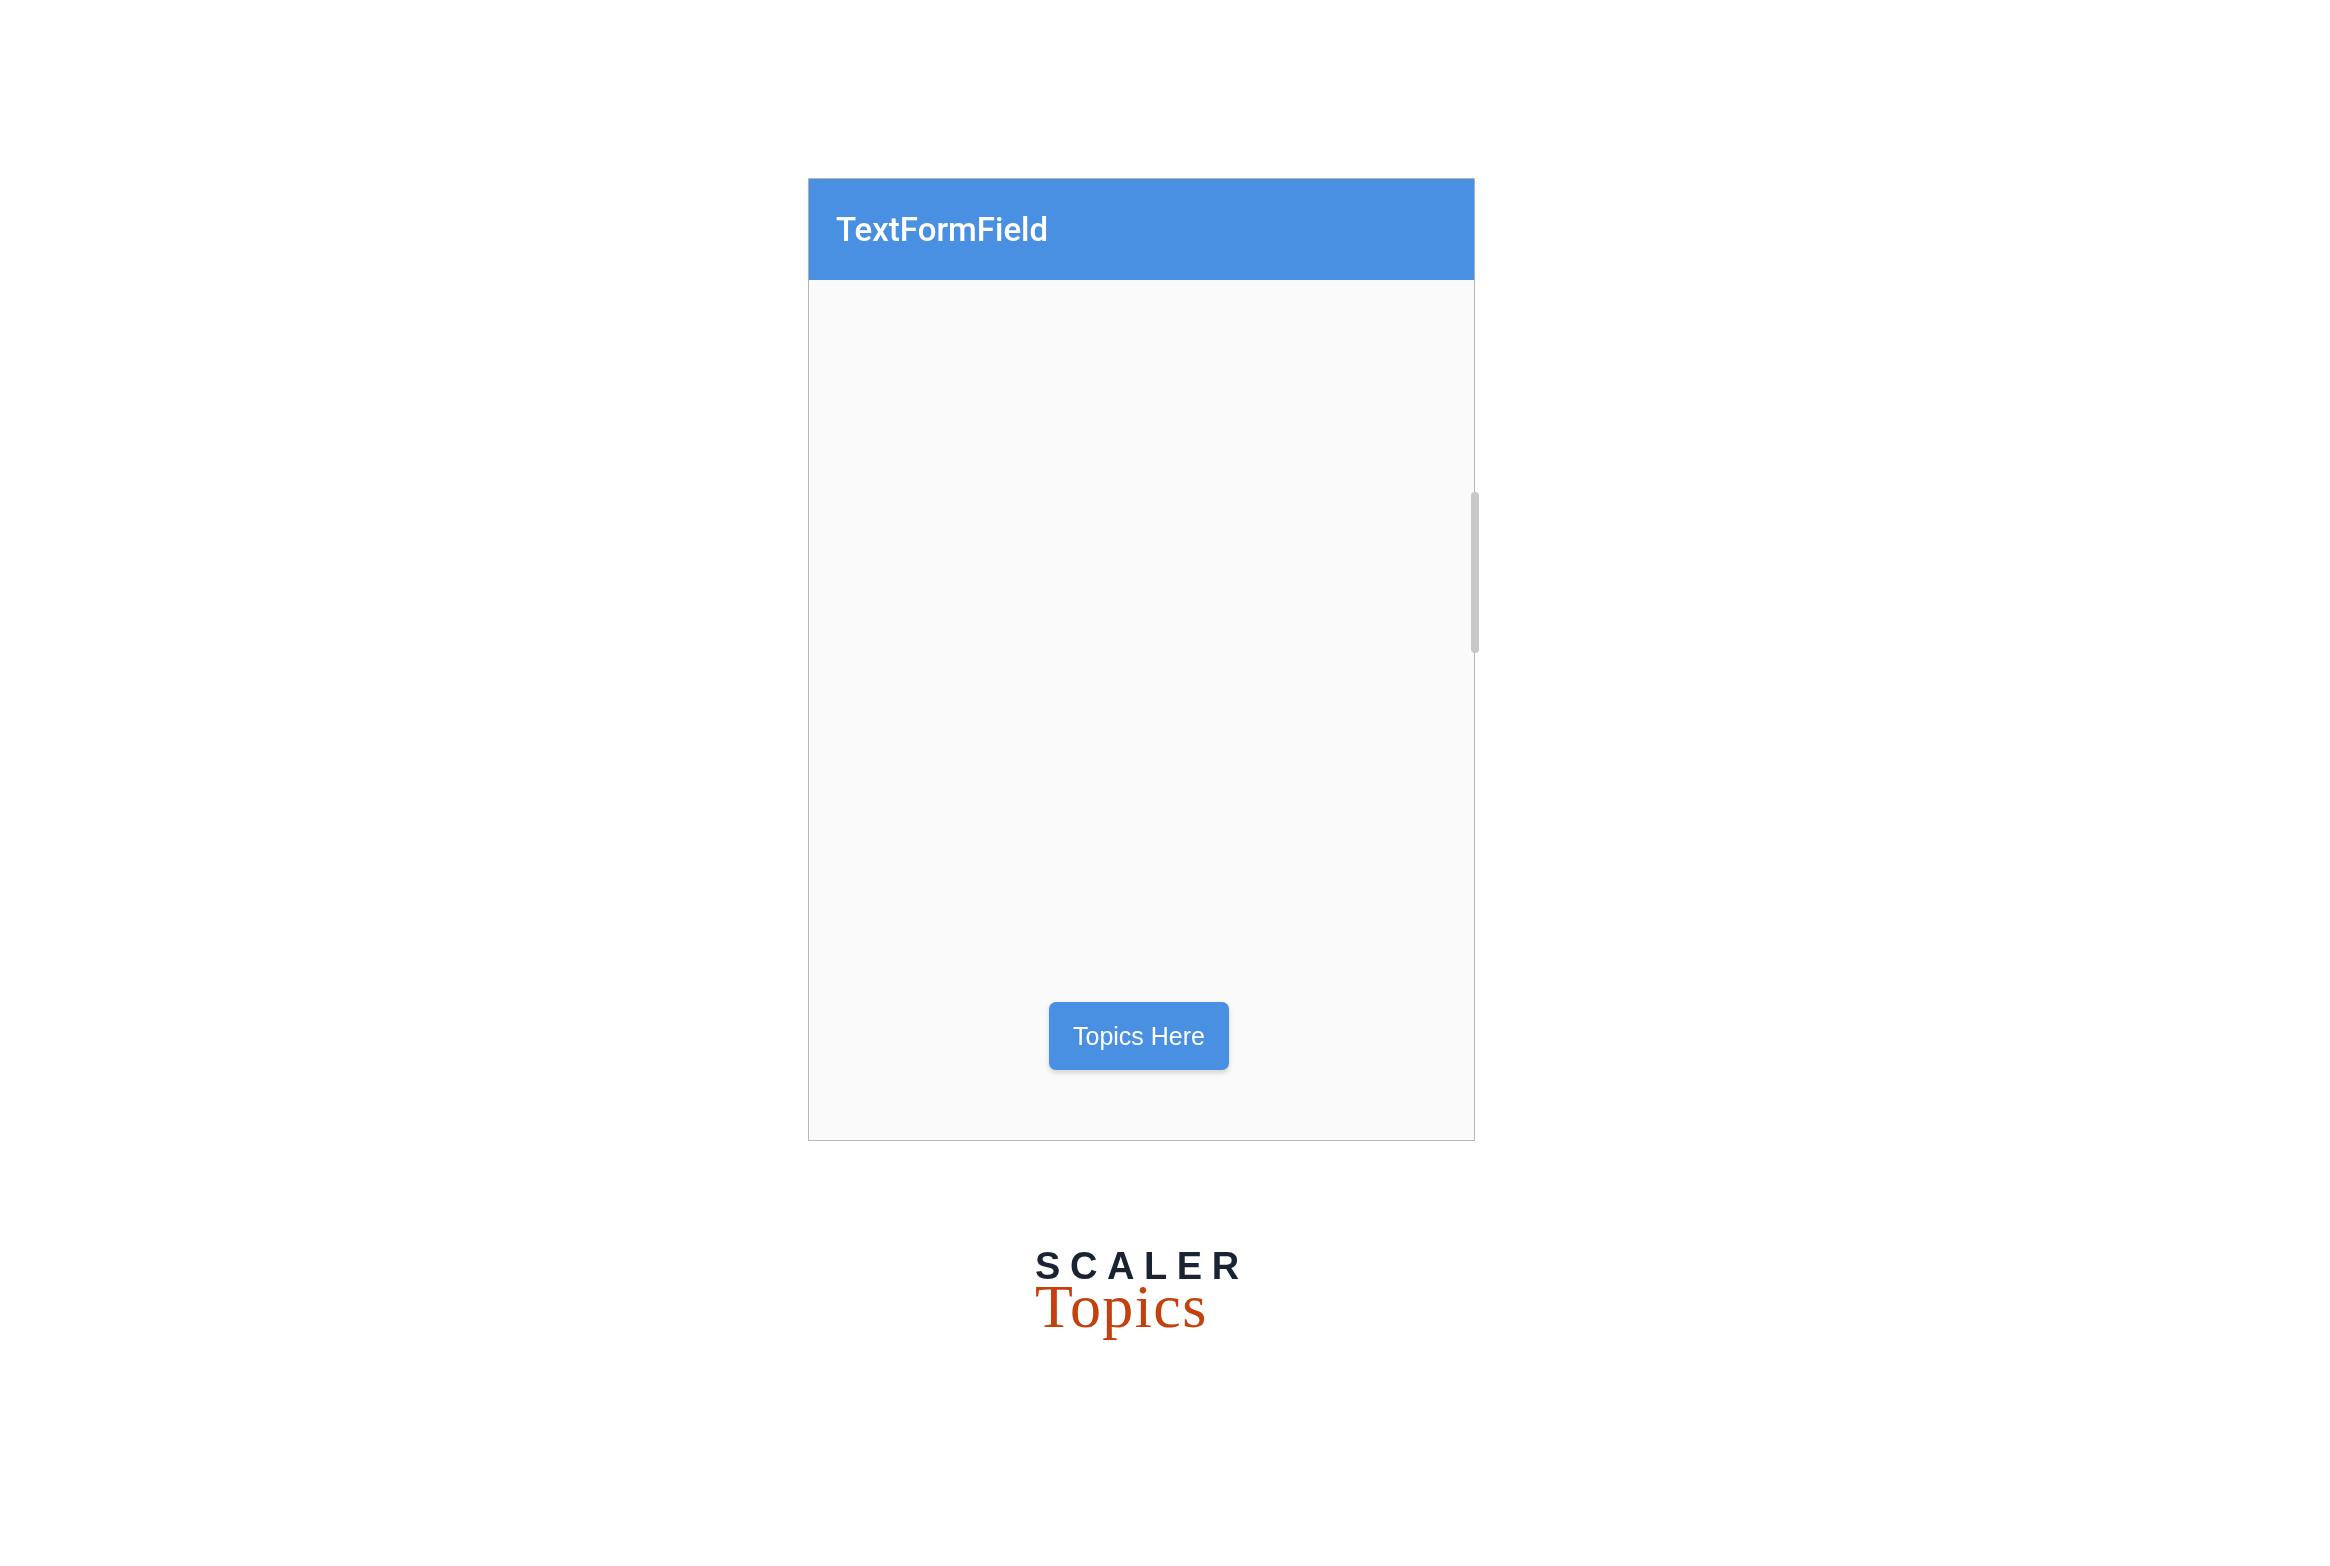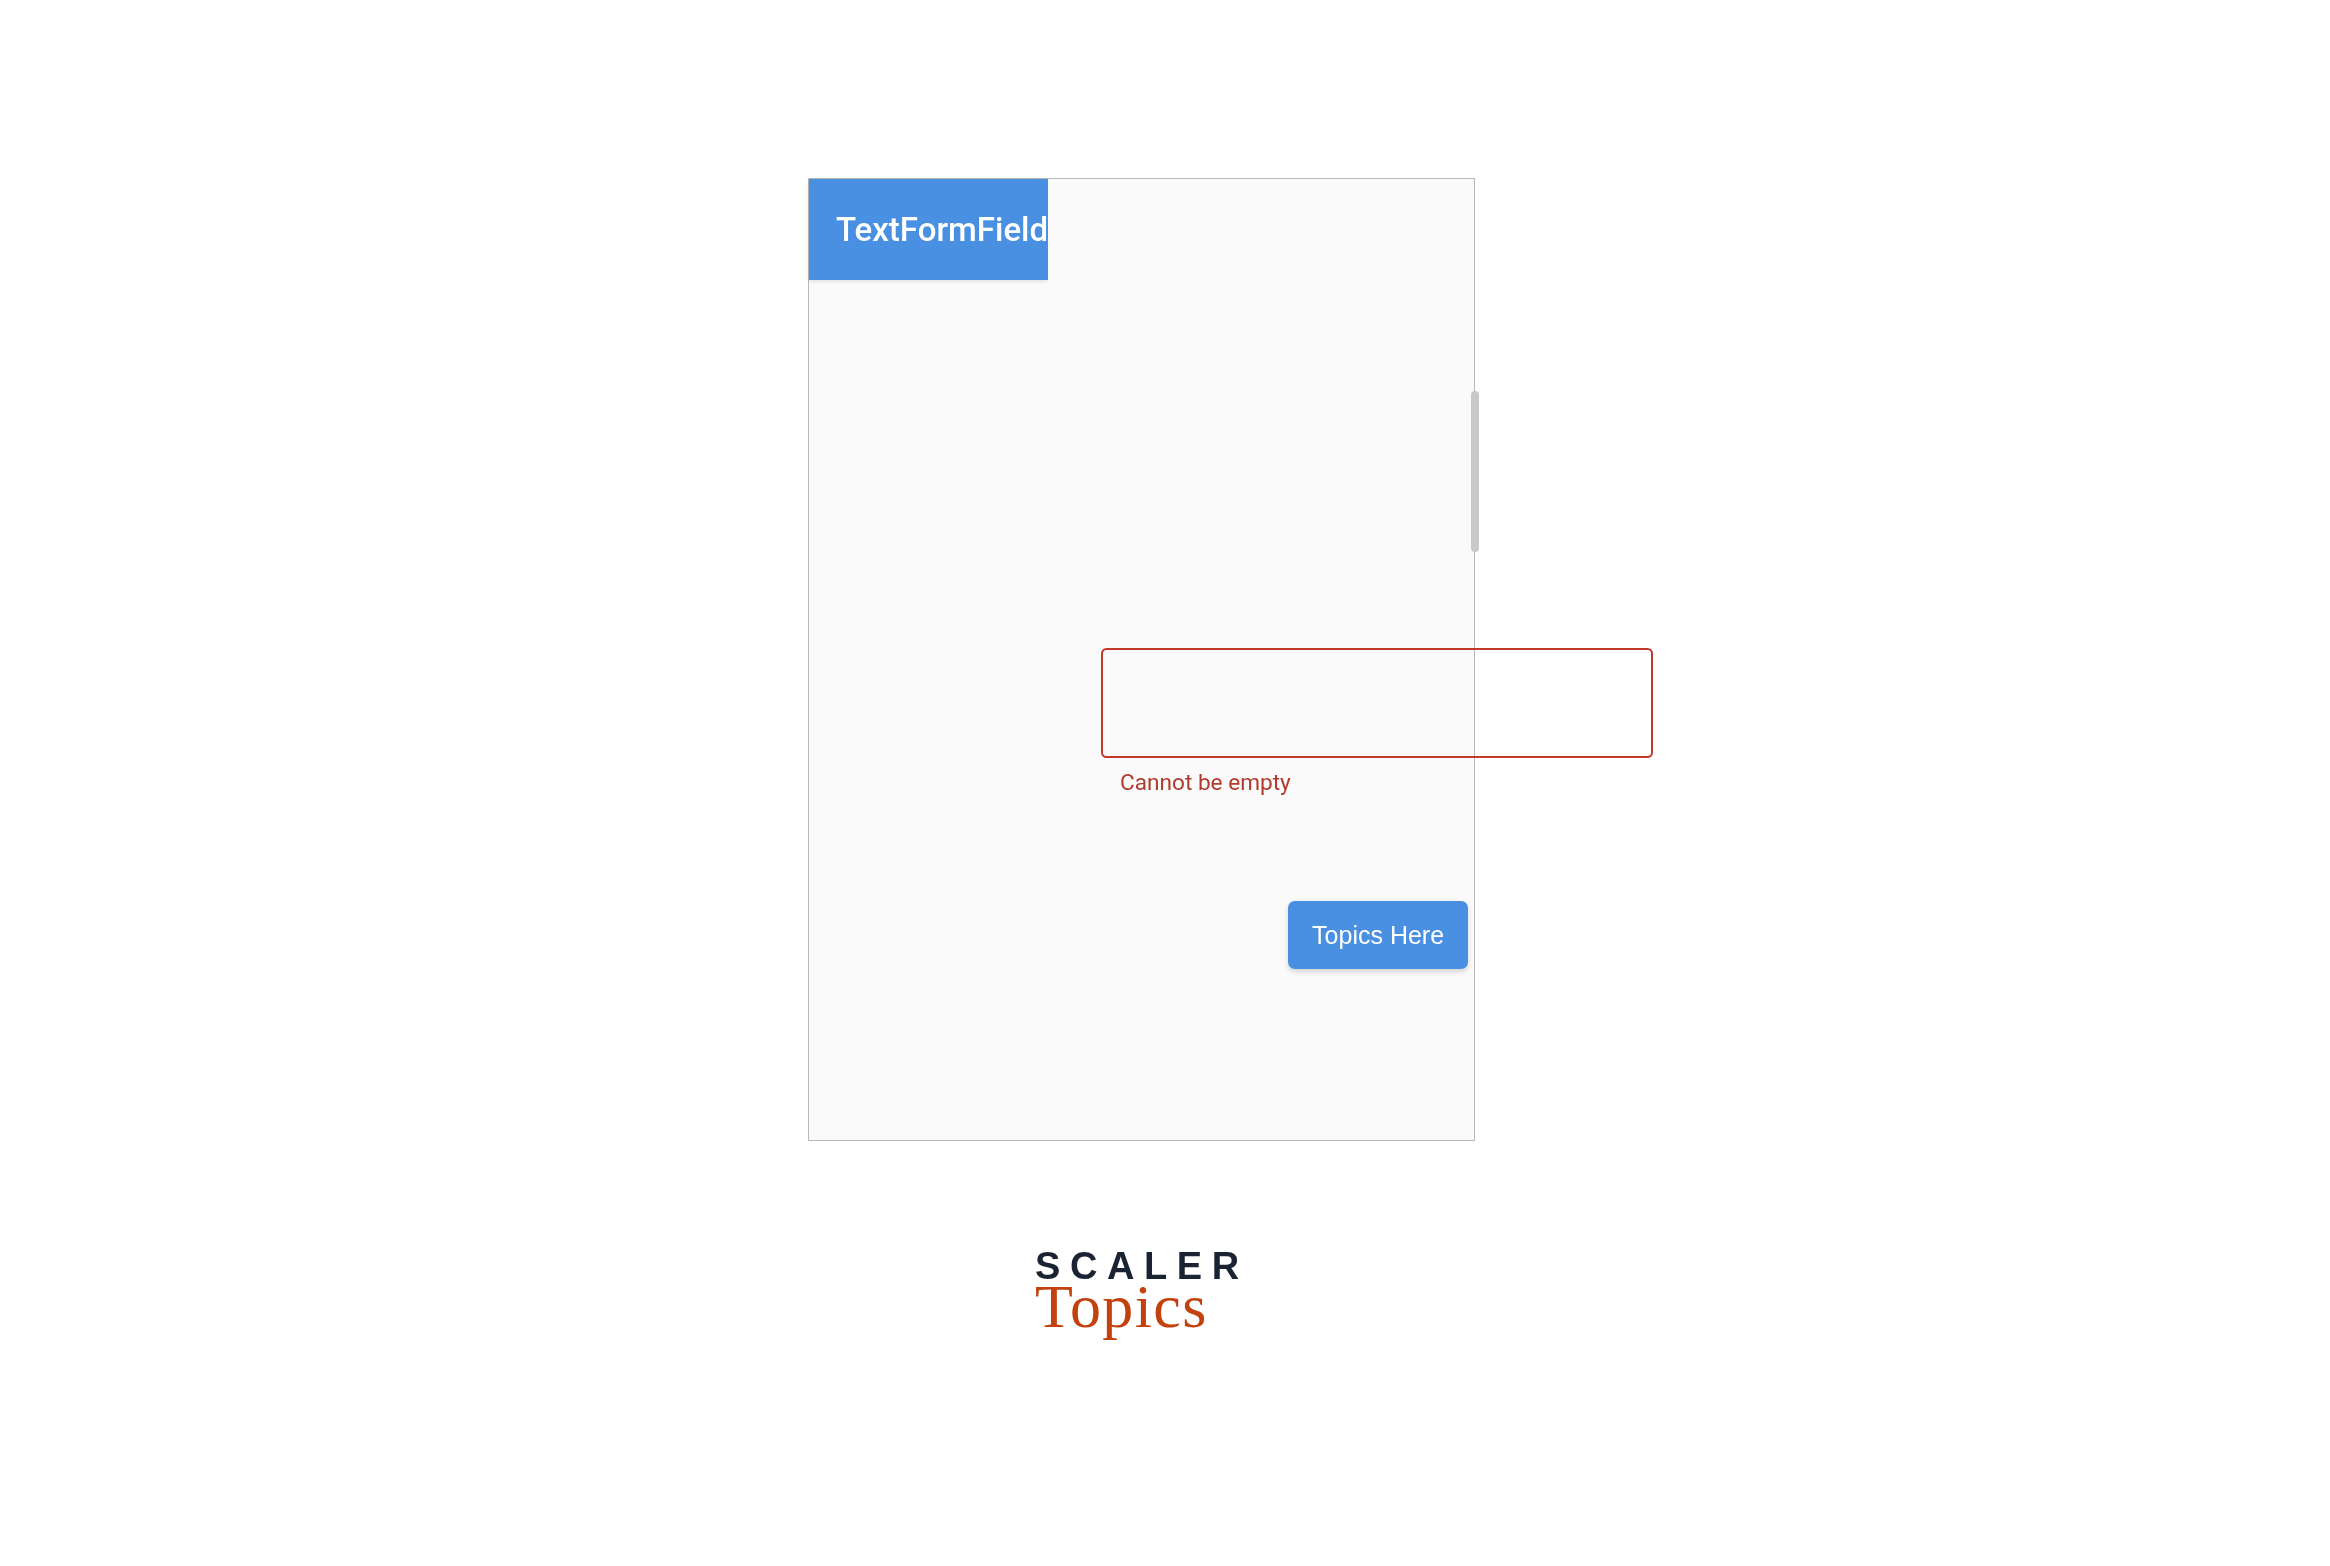--- a/index.html
+++ b/index.html
@@ -16,21 +16,21 @@
   }
   .device-frame {
     position: absolute;
     left: 808px;
     top: 178px;
     width: 667px;
     height: 963px;
     border: 1.4px solid #b8b8b8;
     background: #fafafa;
     display: flex;
-    flex-direction: row;
+    flex-direction: column;
   }
   .app-bar {
     background: #4a90e2;
     height: 101px;
     display: flex;
     align-items: center;
     padding-left: 27px;
     box-shadow: 0 2.1px 4.1px rgba(0,0,0,0.12);
   }
   .app-bar-title {
@@ -117,24 +117,20 @@
 </style>
 </head>
 <body>
 
 <div class="device-frame">
   <div class="app-bar">
     <div class="app-bar-title">TextFormField</div>
   </div>
   <div class="body-area">
     <div class="scrollbar-handle"></div>
-    <div class="text-field-wrapper">
-      <input type="text" class="text-input" value="" style="">
-      <div class="error-text">Cannot be empty</div>
-    </div>
     <button class="submit-button">Topics Here</button>
   </div>
 </div>
 
 <div class="logo-area">
   <div class="logo-scaler">SCALER</div>
   <div class="logo-topics">Topics</div>
 </div>
 
 

